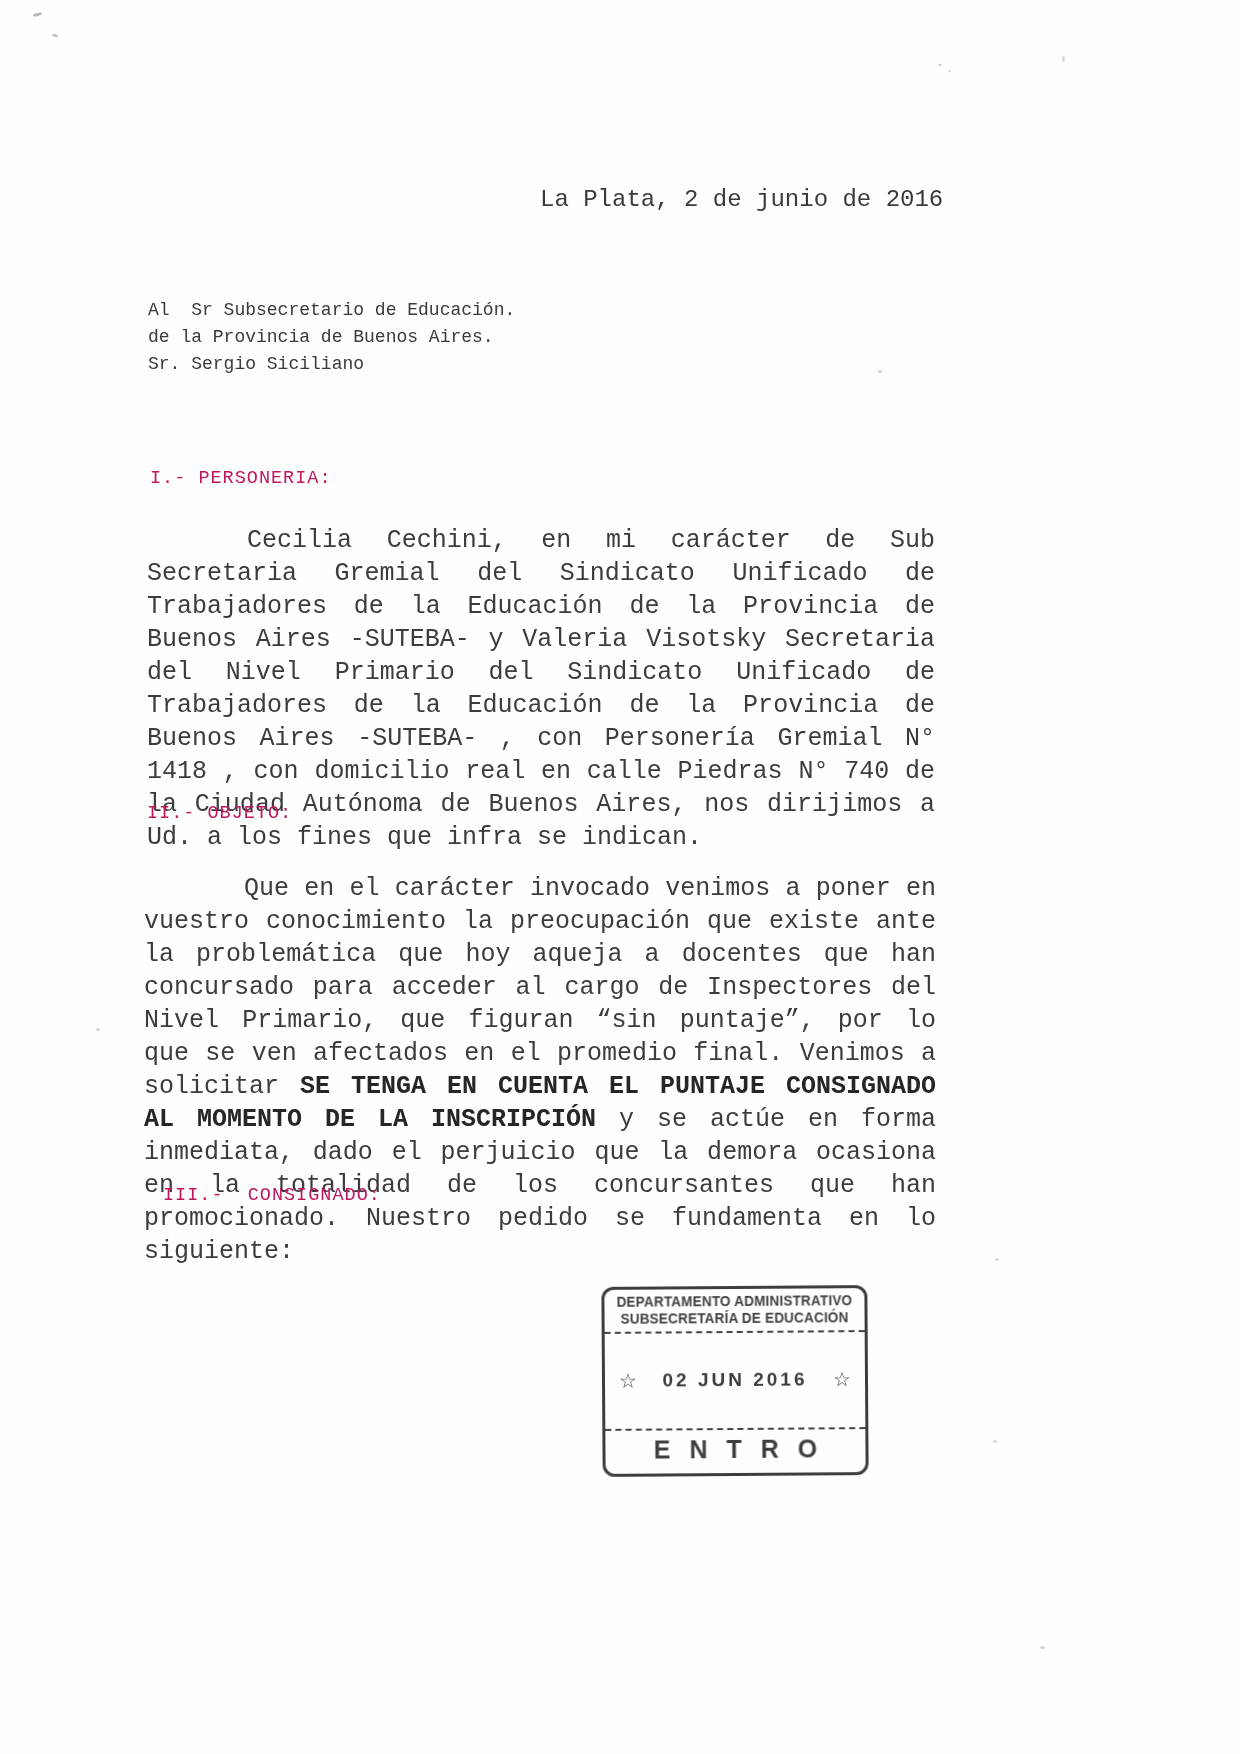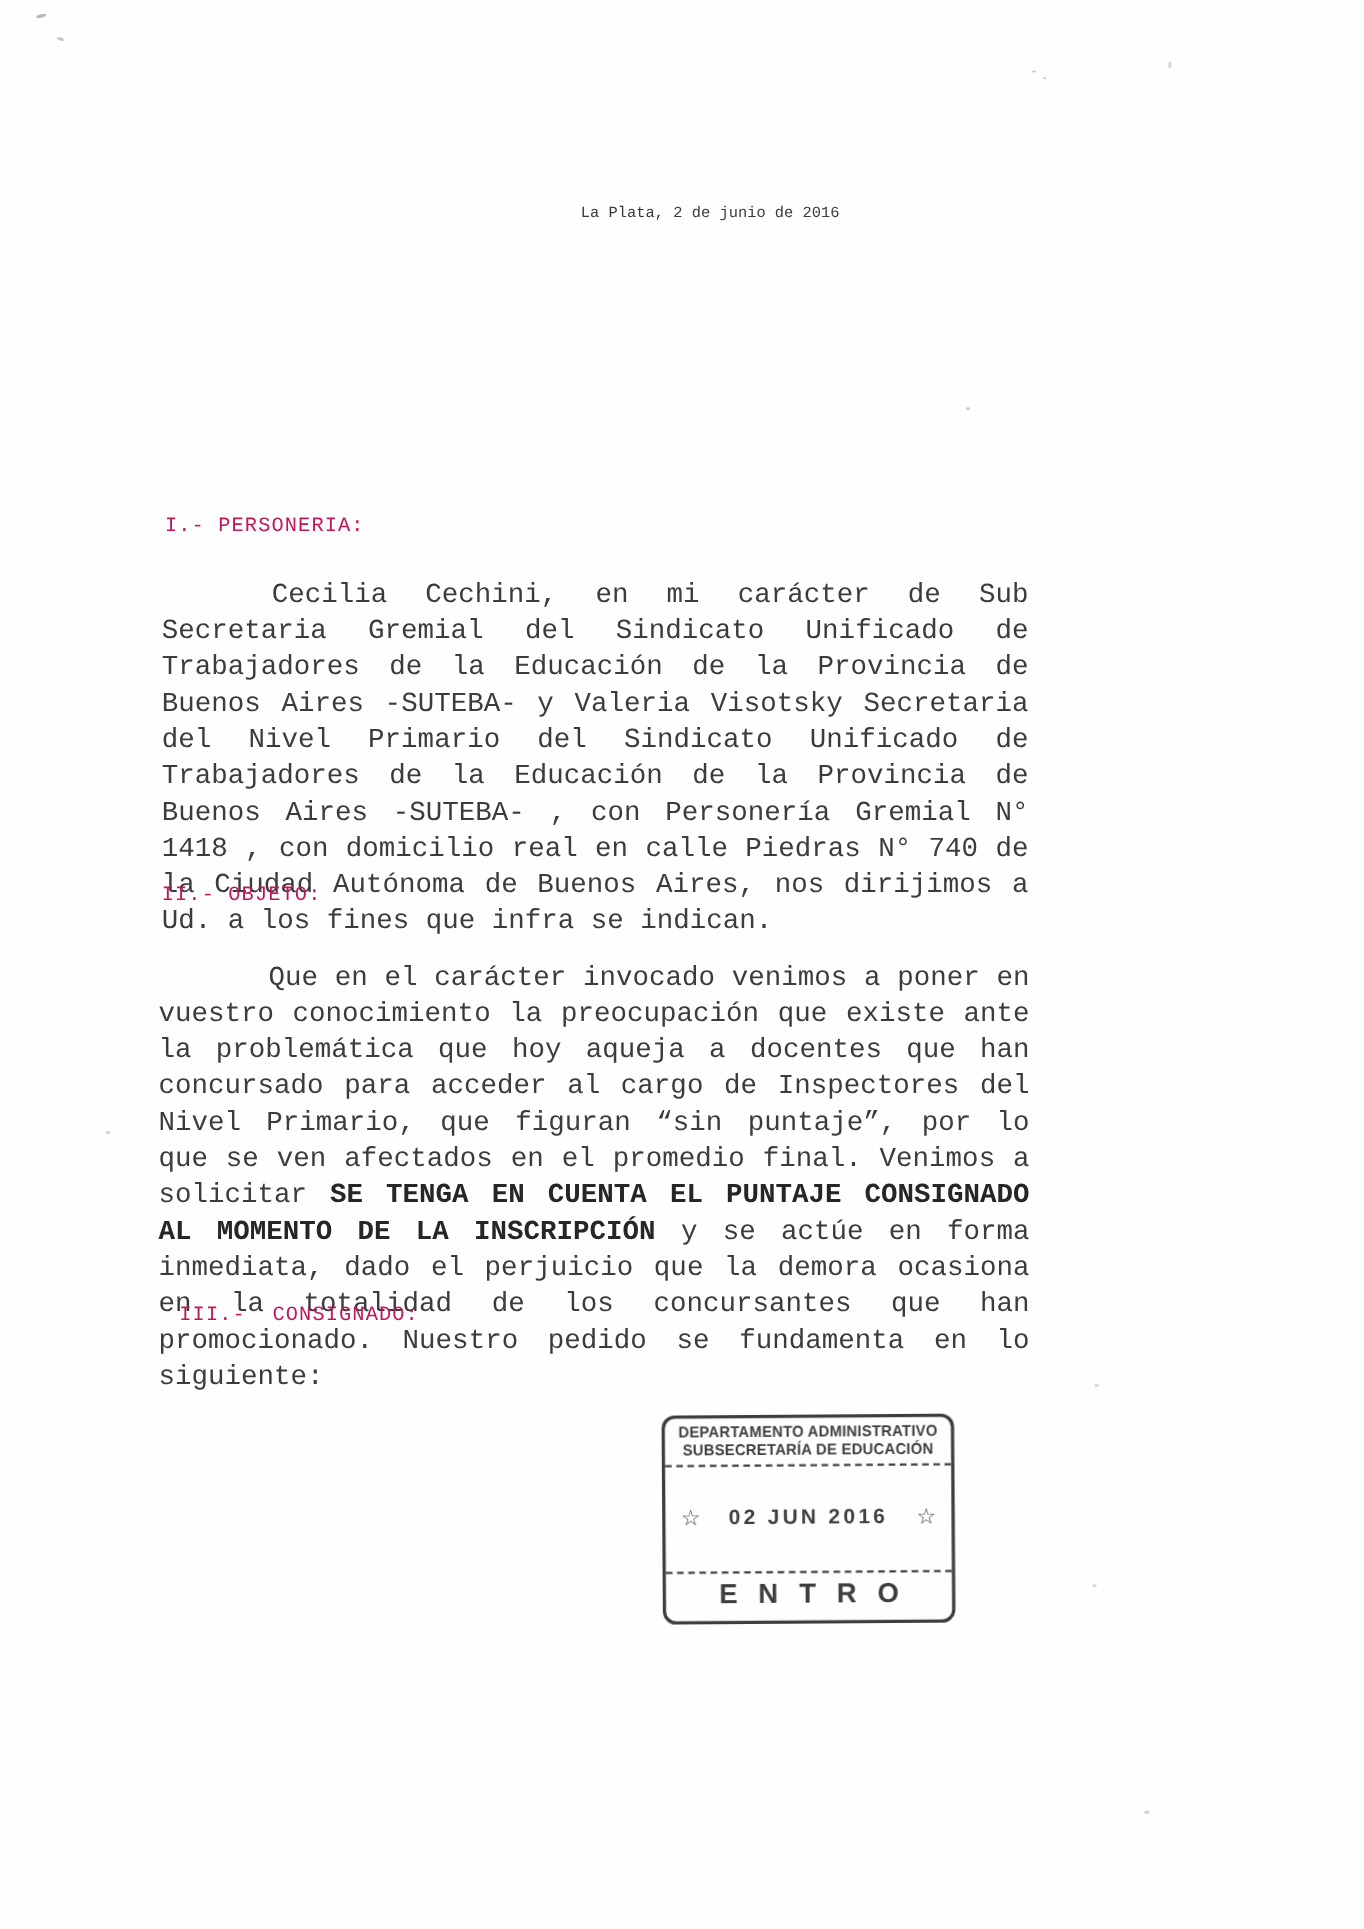--- a/index.html
+++ b/index.html
@@ -6,22 +6,22 @@
   .page {
     position:relative;
     width:1240px; height:1754px;
     margin:0 auto;
     background:#fefefe;
     overflow:hidden;
     font-family:"Liberation Mono","DejaVu Sans Mono",monospace;
     color:#3a3a3a;
   }
   .dateline {
-    position:absolute; left:528px; top:186px;
-    font-size:14px; white-space:pre;
+    position:absolute; left:540px; top:186px;
+    font-size:24px; white-space:pre;
   }
   .recipient {
     position:absolute; left:148px; top:297px;
     font-size:18px; line-height:27px;
   }
   .recipient div { white-space:pre-wrap; }
   .section-heading {
     position:absolute;
     font-size:18.5px; font-weight:normal;
     letter-spacing:1px; white-space:pre-wrap;
@@ -89,20 +89,25 @@
   
   .speck { position:absolute; background:#6f6f6f; border-radius:50%; }
 </style>
 </head>
 <body>
 
 <div class="page">
 
   <div class="dateline">La Plata, 2 de junio de 2016</div>
 
+  <div class="recipient">
+    <div>Al  Sr Subsecretario de Educación.</div>
+    <div>de la Provincia de Buenos Aires.</div>
+    <div>Sr. Sergio Siciliano</div>
+  </div>
 
   <h2 class="section-heading heading-1">I.- PERSONERIA:</h2>
 
   <p class="body-paragraph paragraph-1">Cecilia Cechini, en mi carácter de Sub Secretaria Gremial del Sindicato Unificado de Trabajadores de la Educación de la Provincia de Buenos Aires -SUTEBA- y Valeria Visotsky Secretaria del Nivel Primario del Sindicato Unificado de Trabajadores de la Educación de la Provincia de Buenos Aires -SUTEBA- , con Personería Gremial N° 1418 , con domicilio real en calle Piedras N° 740 de la Ciudad Autónoma de Buenos Aires, nos dirijimos a Ud. a los fines que infra se indican.</p>
 
   <h2 class="section-heading heading-2">II.- OBJETO:</h2>
 
   <p class="body-paragraph paragraph-2"><span>Que en el carácter invocado venimos a poner en vuestro conocimiento la preocupación que existe ante la problemática que hoy aqueja a docentes que han concursado para acceder al cargo de Inspectores del Nivel Primario, que figuran “sin puntaje”, por lo que se ven afectados en el promedio final. Venimos a solicitar </span><span class="bold-run">SE TENGA EN CUENTA EL PUNTAJE CONSIGNADO AL MOMENTO DE LA INSCRIPCIÓN</span><span> y se actúe en forma inmediata, dado el perjuicio que la demora ocasiona en la totalidad de los concursantes que han promocionado. Nuestro pedido se fundamenta en lo siguiente:</span></p>
 
   <h2 class="section-heading heading-3">III.-  CONSIGNADO:</h2>

